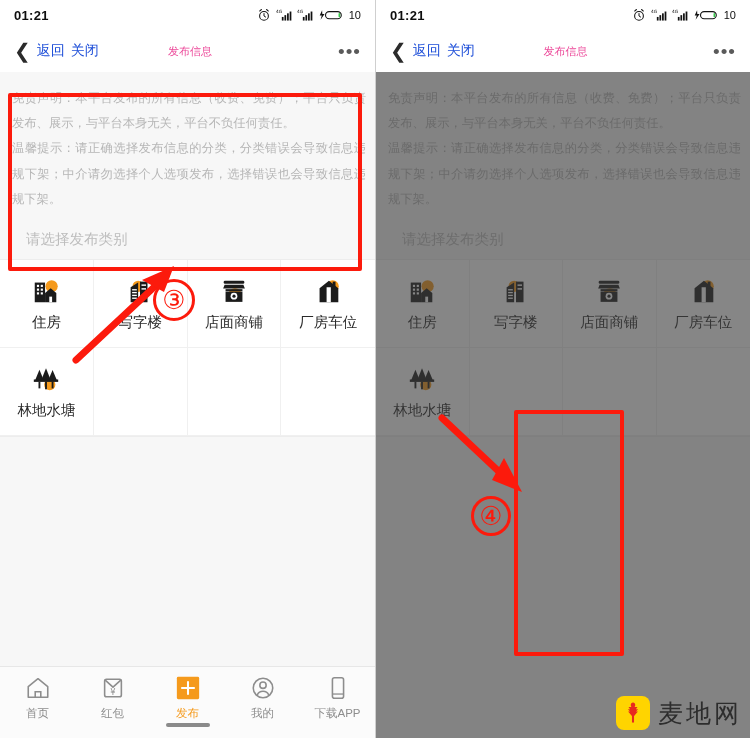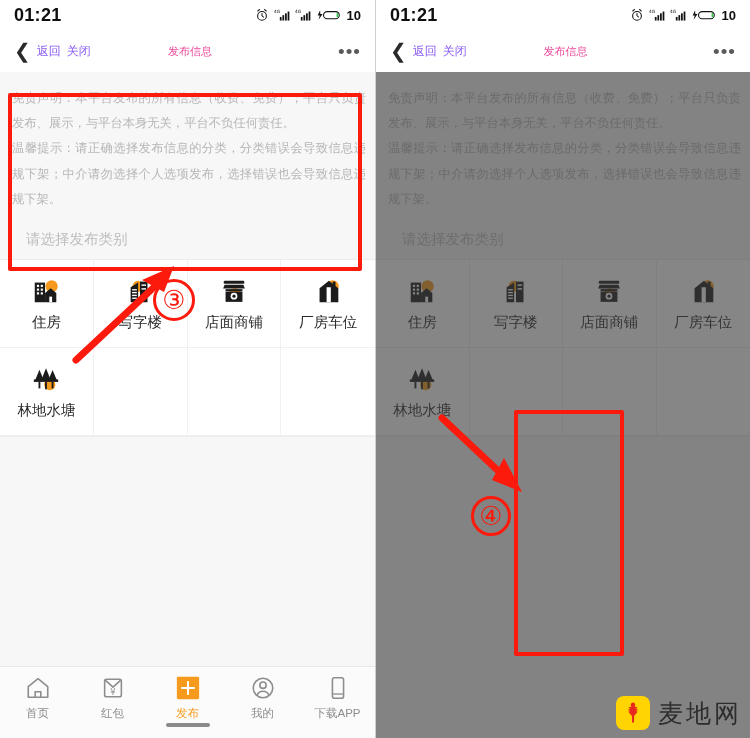--- a/index.html
+++ b/index.html
@@ -21,41 +21,41 @@
 
   
   .statusbar {
     height: 30px;
     background: #ffffff;
     display: flex; align-items: center;
     padding: 0 14px;
     position: relative; z-index: 2;
   }
   .sb-time {
-    font-size: 18px; font-weight: bold; color: #0e0e0e;
+    font-size: 13px; font-weight: bold; color: #0e0e0e;
     letter-spacing: .3px;
   }
   .sb-right {
     margin-left: auto;
     display: flex; align-items: center; gap: 5px;
   }
   .sb-icon { display: block; }
-  .sb-batt-num { font-size: 13px; font-weight: bold; color: #0e0e0e; }
+  .sb-batt-num { font-size: 11px; font-weight: normal; color: #0e0e0e; }
 
   
   .navbar {
     height: 42px;
     background: #ffffff;
     display: flex; align-items: center;
     padding: 0 14px;
     position: relative; z-index: 2;
   }
   .nav-left { display: flex; align-items: center; gap: 6px; }
   .nav-chevron { font-size: 20px; color: #2b2b2b; line-height: 1; font-weight: 300; }
-  .nav-back, .nav-close { font-size: 12px; color: #8b5cf6; }
+  .nav-back, .nav-close { font-size: 14px; color: #1d4ed8; }
   .nav-title {
     position: absolute; left: 5px; right: 0;
     text-align: center;
     font-size: 11px; color: #ec4899; pointer-events: none;
   }
   .nav-more {
     margin-left: auto; font-size: 19px; color: #5a5a5a;
     letter-spacing: 1px; line-height: 1; z-index: 3;
   }
 

